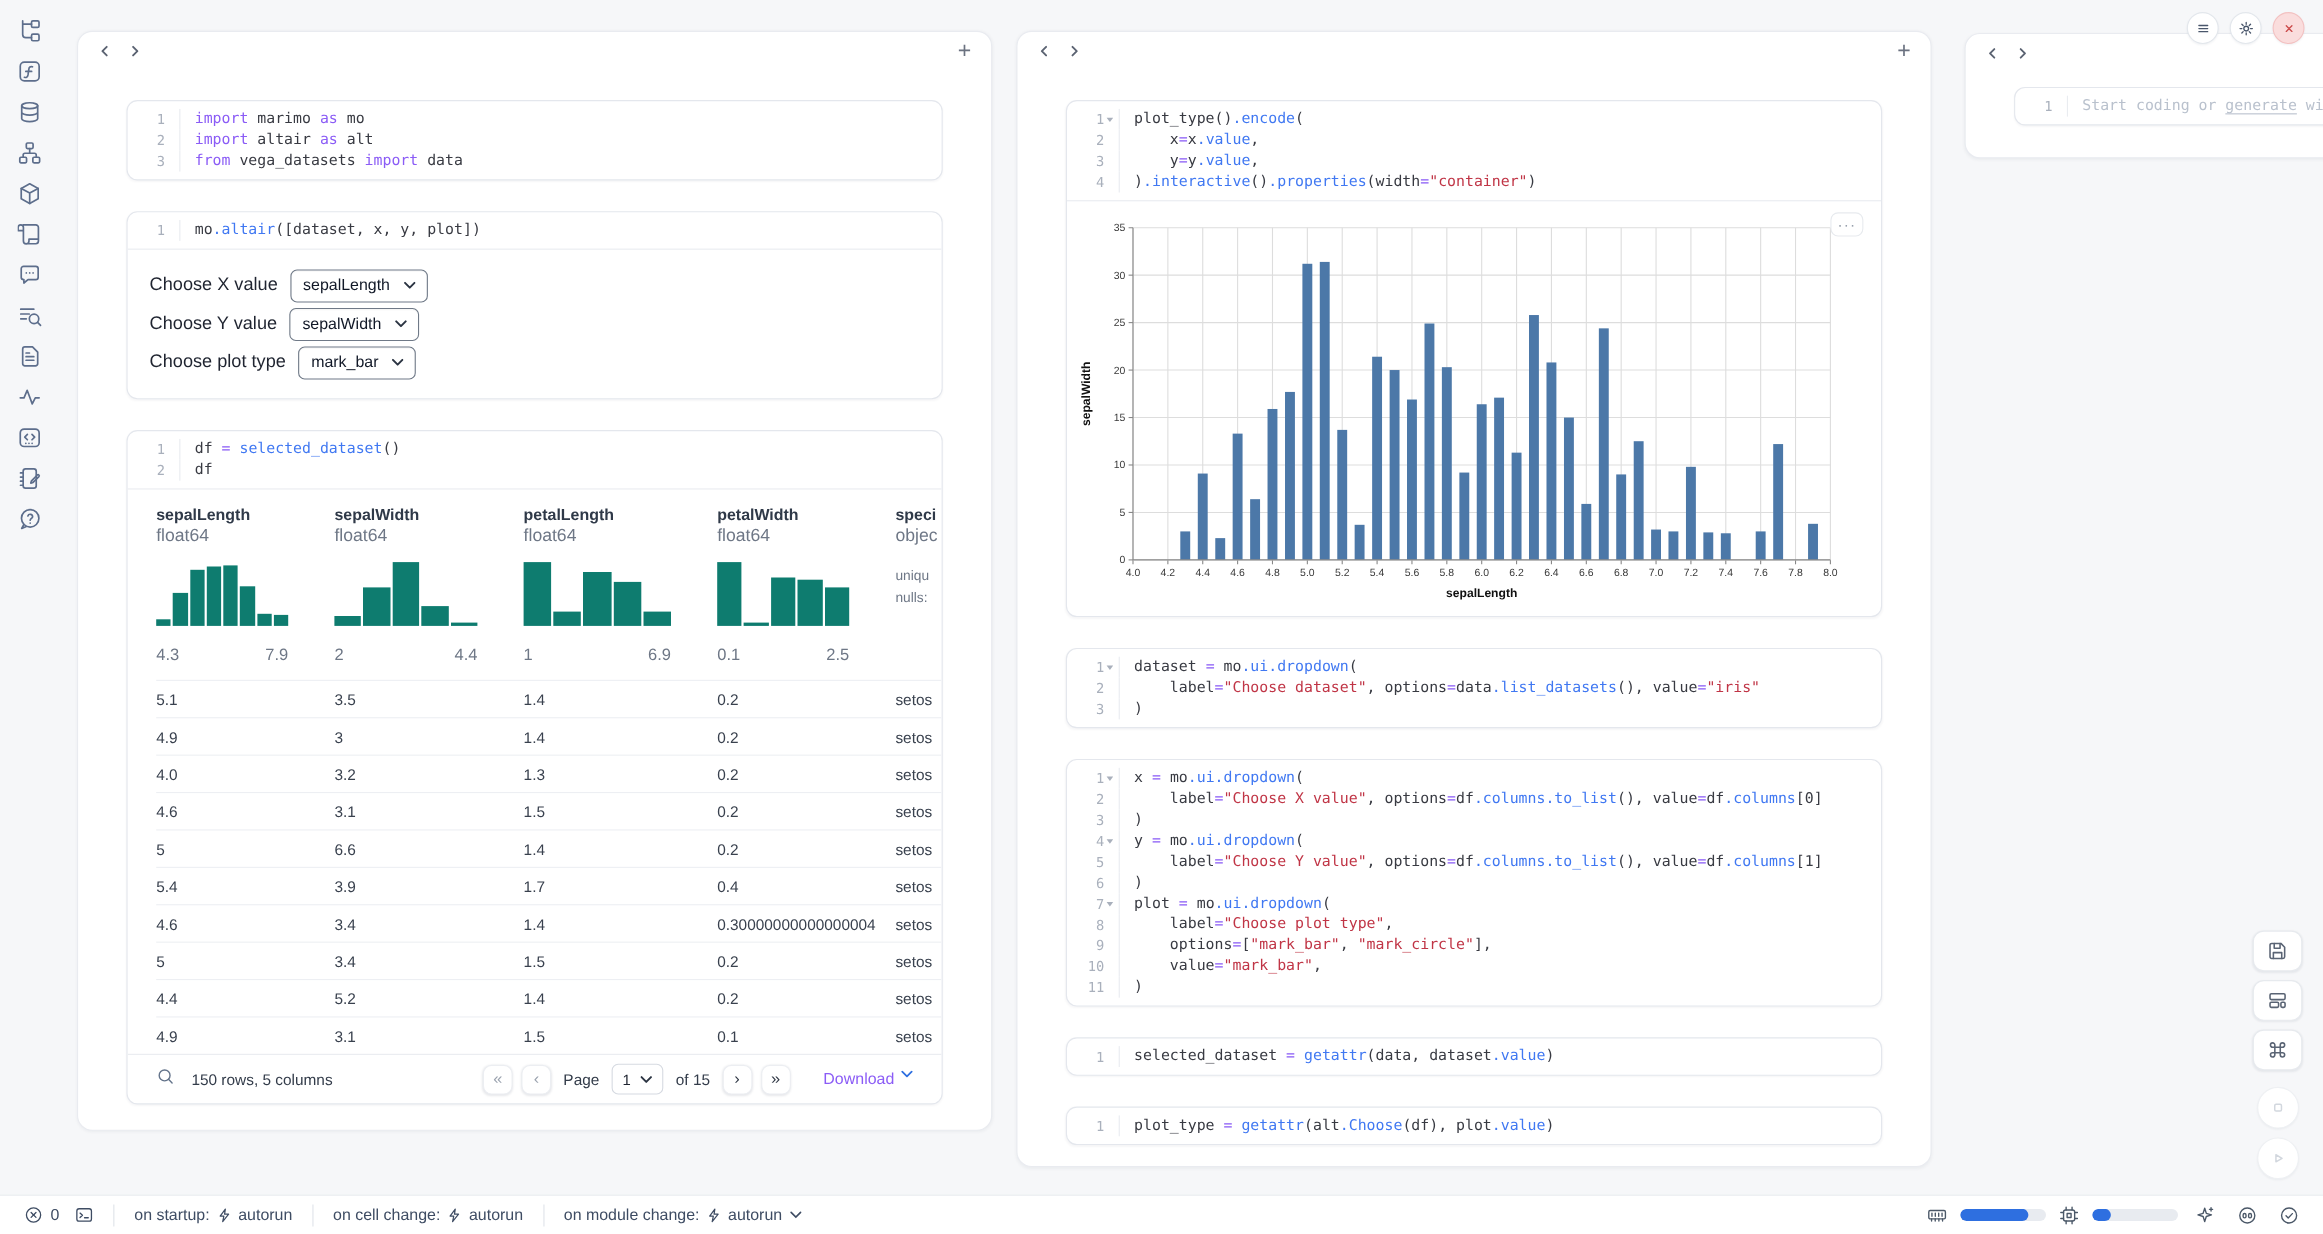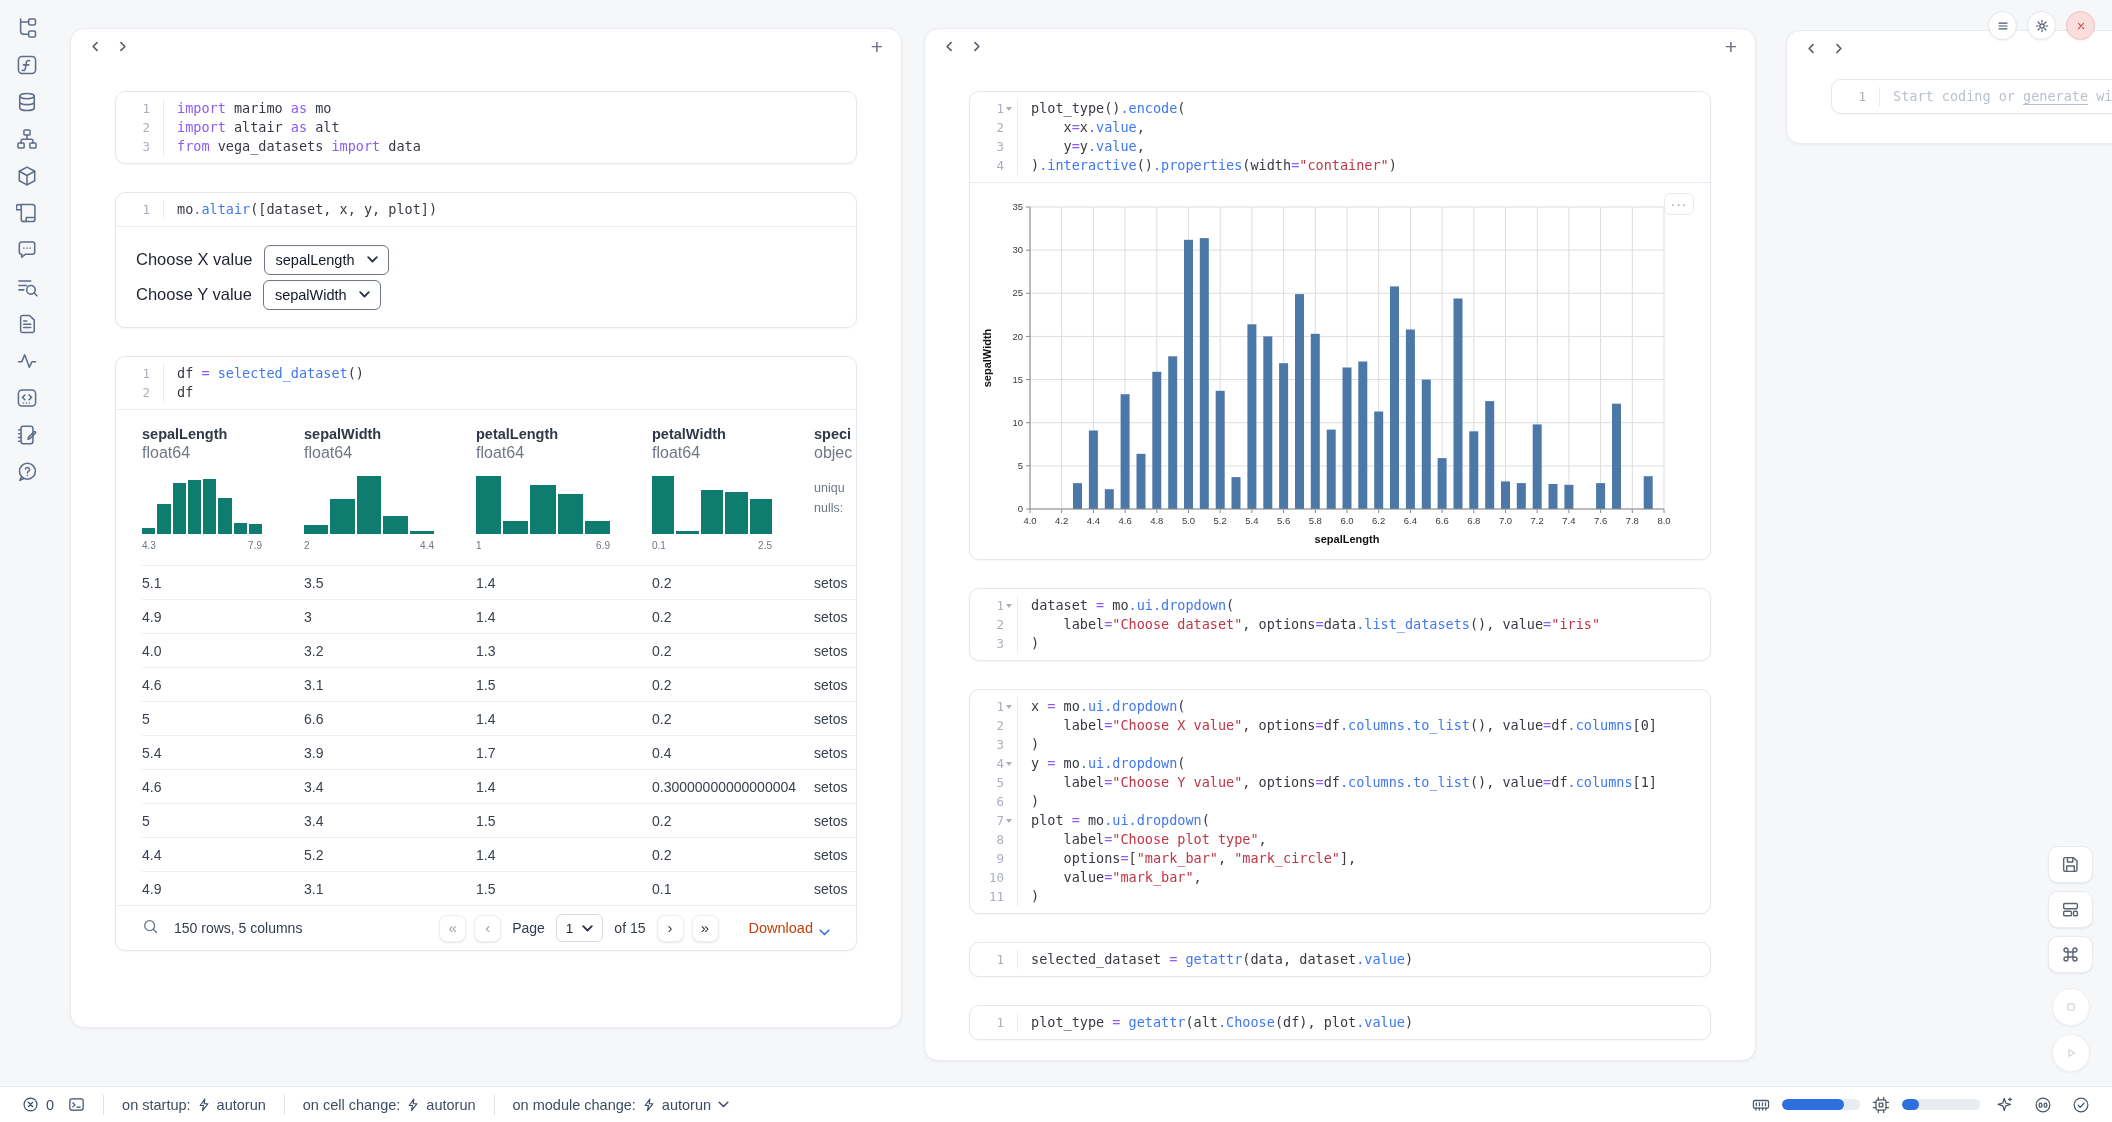--- a/index.html
+++ b/index.html
@@ -38,31 +38,31 @@
   .select{display:inline-flex;align-items:center;justify-content:space-between;gap:12px;border:1px solid #6f7987;border-radius:6px;height:28px;padding:0 10px 0 11px;font-size:14.5px;color:#111827;background:#fff;box-shadow:inset 0 1px 1px rgba(0,0,0,.04)}
   .select-wide{width:206px}
   
   .tbl{padding:0 0 0 26px;overflow:hidden}
   .thead,.trow{display:grid;grid-template-columns:162px 172px 176px 162px 140px}
   .thead{padding:16px 0 14px}
   .th-name{font-weight:bold;font-size:14.5px;color:#2f3948}
   .th-type{font-size:16px;color:#6e7786;margin-top:2px}
   .hist{display:flex;align-items:flex-end;gap:2px;height:58px;width:calc(100% - 42px);margin-top:14px}
   .hbar{flex:1;background:#0e7c6f}
-  .hist-range{display:flex;justify-content:space-between;width:calc(100% - 42px);font-size:10px;color:#6e7786;margin-top:6px}
+  .hist-range{display:flex;justify-content:space-between;width:calc(100% - 42px);font-size:15px;color:#6e7786;margin-top:18px}
   .th-meta{font-size:12.5px;color:#6e7786;margin-top:16px;line-height:20px}
   .trow{border-top:1px solid #edeff3;height:33px;align-items:center;font-size:14px;color:#39414e}
   .tbl-footer{border-top:1px solid #e9ecf0;height:44px;display:flex;align-items:center;padding:0 20px 0 26px;gap:8px}
   .ticon svg{width:17px;height:17px;stroke:#64748b;fill:none;stroke-width:1.5;stroke-linecap:round}
   .tsummary{font-size:14px;color:#333c4a;margin-left:7px}
   .pgbtn{width:27px;height:27px;border-radius:8px;border:1px solid #eceef2;background:#fff;box-shadow:0 1px 2px rgba(20,30,60,.10);font-size:15px;color:#2f3744;display:flex;align-items:center;justify-content:center;padding:0 0 2px 0}
   .pgbtn.dim{color:#9aa2ae}
   .pglabel{font-size:14px;color:#333c4a;margin:0 3px}
   .pgselect{display:inline-flex;align-items:center;gap:9px;border:1px solid #d6dae1;border-radius:6px;height:26px;padding:0 9px;font-size:13.5px;color:#1f2430;background:#fff}
-  .download{display:inline-flex;align-items:flex-end;gap:6px;color:#c2410c;font-size:14.5px;margin-left:16px;background:none;border:none}
+  .download{display:inline-flex;align-items:flex-start;gap:6px;color:#8b5cf6;font-size:14.5px;margin-left:16px;background:none;border:none}
   .chevsvg{width:11px;height:7px}
   
   .chart-area{position:relative;padding:12px 8px 6px 10px}
   .chart-area svg text{font-family:"Liberation Sans",sans-serif}
   .chart-menu{position:absolute;top:10px;right:16px;width:30px;height:22px;border-radius:7px;border:1px solid #e7eaee;background:#fff;color:#98a1ad;font-size:14px;line-height:1;display:flex;align-items:center;justify-content:center;letter-spacing:1px}
   
   #panel-right .panel-body{padding:0 0 0 44px}
   #panel-right .cell{margin-top:14px;width:700px}
   .placeholder{color:#b9c1cd}
   .placeholder u{text-underline-offset:3px}
@@ -244,20 +244,29 @@
                 <span class="sel-val">sepalLength</span>
                 <svg class="chevsvg" viewBox="0 0 11 7">
                   <path d="M1.2 1.2 5.5 5.5 9.8 1.2" fill="none" stroke="#2b3442" stroke-width="1.8" stroke-linecap="round" stroke-linejoin="round"></path>
                 </svg>
               </span>
             </div>
             <div class="ctl-row">
               <label class="ctl-label">Choose Y value</label>
               <span class="select">
                 <span class="sel-val">sepalWidth</span>
+                <svg class="chevsvg" viewBox="0 0 11 7">
+                  <path d="M1.2 1.2 5.5 5.5 9.8 1.2" fill="none" stroke="#2b3442" stroke-width="1.8" stroke-linecap="round" stroke-linejoin="round"></path>
+                </svg>
+              </span>
+            </div>
+            <div class="ctl-row">
+              <label class="ctl-label">Choose plot type</label>
+              <span class="select">
+                <span class="sel-val">mark_bar</span>
                 <svg class="chevsvg" viewBox="0 0 11 7">
                   <path d="M1.2 1.2 5.5 5.5 9.8 1.2" fill="none" stroke="#2b3442" stroke-width="1.8" stroke-linecap="round" stroke-linejoin="round"></path>
                 </svg>
               </span>
             </div>
           </div>
       </div>
     </article>
     <article class="cell">
       <div class="code">

